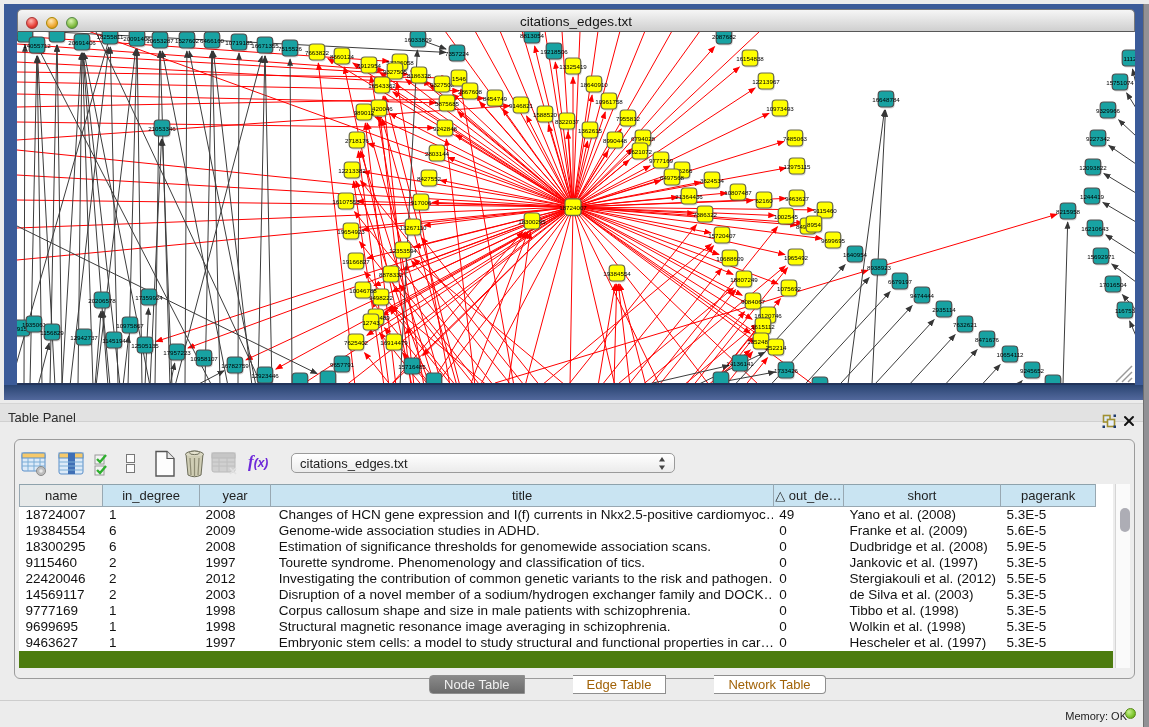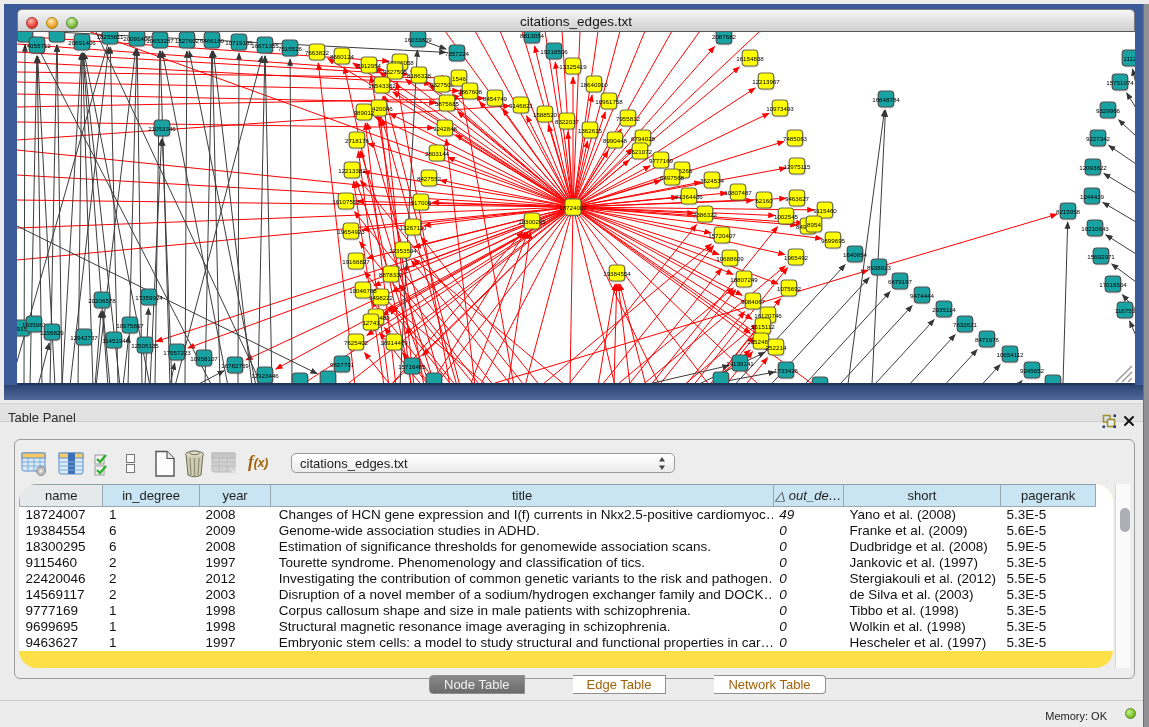--- a/index.html
+++ b/index.html
@@ -16,31 +16,31 @@
 #tablepanel { position:absolute; left:0px; top:400px; width:1149px; height:327px; background:#ececec; }
 #tpbar { position:absolute; left:0; top:3px; width:1149px; height:19px; background:#e2e2e2; border-top:1px solid #d5d5d5; border-bottom:1px solid #d0d0d0; }
 #tpbar .t { position:absolute; left:8px; top:6px; font-size:13px; color:#2c2c2c; }
 #container { position:absolute; left:14px; top:39px; width:1121px; height:240px; border:1.5px solid #9b9b9b; border-radius:6px; background:#ededed; }
 #combo { position:absolute; left:276px; top:13px; width:384px; height:20px; background:linear-gradient(#ffffff,#ebebeb); border:1px solid #9a9a9a; border-radius:5px; font-size:13px; color:#222; padding:2px 0 0 8px; }
 table.data { border-collapse:collapse; table-layout:fixed; width:1094px; background:#fff; font-size:13px; }
 table.data th { height:22px; font-weight:normal; font-size:13px; color:#1f1f1f; background:#c9e4f2; border:1px solid #98a8b2; border-top:1px solid #8ea2ac; text-align:center; overflow:hidden; white-space:nowrap; }
 table.data th.c0 { background:#e6e9e9; }
 table.data td { height:16px; line-height:16px; padding:0 0 0 6px; color:#111; white-space:nowrap; overflow:hidden; font-size:13.5px; }
 table.data td.c3 { padding-left:8px; }
-.c0 { width:83px; } .c1 { width:96px; } .c2 { width:71px; } .c3 { width:500px; } .c4 { width:70px;font-style:italic; } .c5 { width:156px; } .c6 { width:95px; } .c7 { width:17px; }
+.c0 { width:83px; } .c1 { width:96px; } .c2 { width:71px; } .c3 { width:500px; } .c4 { width:70px; } .c5 { width:156px; } .c6 { width:95px; } .c7 { width:17px; }
 table.data th.c7 { background:#fff; border:none; }
-#tablewrap { position:absolute; left:4px; top:44px; width:1094px; height:184px; background:#fde047; overflow:hidden;border-radius:18px; }
+#tablewrap { position:absolute; left:4px; top:44px; width:1094px; height:184px; background:#4d7c0f; overflow:hidden; }
 #vsb { position:absolute; right:4px; top:44px; width:15px; height:184px; background:#fafafa; border-left:1px solid #d5d5d5; }
 #vsb .thumb { position:absolute; left:4px; top:24px; width:10px; height:24px; border-radius:5px; background:#adadb5; }
 #tabs { position:absolute; left:429px; top:275px; height:19px; display:flex; font-size:13px;gap:48px; }
 #tabs .seg { height:19px; line-height:18px; padding:0 14px; background:#fff; border:1px solid #8e8e8e; border-left:none; color:#a16207; }
 #tabs .seg.first { border-left:1px solid #8e8e8e; border-radius:4px 0 0 4px; background:linear-gradient(#8a8a8a,#6b6b6b); color:#f2f2f2; }
 #tabs .seg.last { border-radius:0 4px 4px 0; }
 #statusline { position:absolute; left:0; top:300px; width:1149px; border-top:1px solid #cdcdcd; }
-#mem { position:absolute; right:42px; top:310px; font-size:11px; color:#222;text-align:center; }
+#mem { position:absolute; right:22px; top:310px; font-size:11px; color:#222;text-align:center; }
 #memdot { position:absolute; right:13px; top:308px; width:11px; height:11px; border-radius:50%; background:radial-gradient(circle at 3px 3px,#c6ef8e,#7dc62e 60%,#568f12); border:1px solid #5a8a1a; }
 .ticon { position:absolute; top:10px; }
 </style></head>
 <body>
 <div id="desktop"></div>
 <div id="deskbottom"></div>
 <div id="graystrip"></div>
 <div id="win">
   <div id="titlebar">
     <div class="tl" id="tlr"></div>
@@ -792,21 +792,21 @@
           <line x1="1" y1="11" x2="24" y2="11"></line>
           <line x1="1" y1="15" x2="24" y2="15"></line>
           <line x1="8" y1="7" x2="8" y2="21"></line>
           <line x1="16" y1="7" x2="16" y2="21"></line>
         </g>
  <g stroke="#d8d8d8" stroke-width="1.6">
           <line x1="19" y1="17" x2="25" y2="23"></line>
           <line x1="25" y1="17" x2="19" y2="23"></line>
         </g>
 </svg>
-<div style="position:absolute;left:233px;top:12px;font-size:17px;color:#a16207"><i style="font-family:'Liberation Serif',serif;font-weight:bold">f</i><span style="font-size:12px;font-style:italic;font-weight:bold">(x)</span></div>
+<div style="position:absolute;left:233px;top:12px;font-size:17px;color:#6d28d9"><i style="font-family:'Liberation Serif',serif;font-weight:bold">f</i><span style="font-size:12px;font-style:italic;font-weight:bold">(x)</span></div>
 
     <div id="combo">citations_edges.txt
       <svg style="position:absolute;right:8px;top:2px" width="8" height="15">
           <path d="M4,1 L7,5.5 L1,5.5 z" fill="#444"></path>
           <path d="M4,14 L7,9.5 L1,9.5 z" fill="#444"></path>
         </svg>
     </div>
     <div id="tablewrap">
     <table class="data">
       <tbody>

